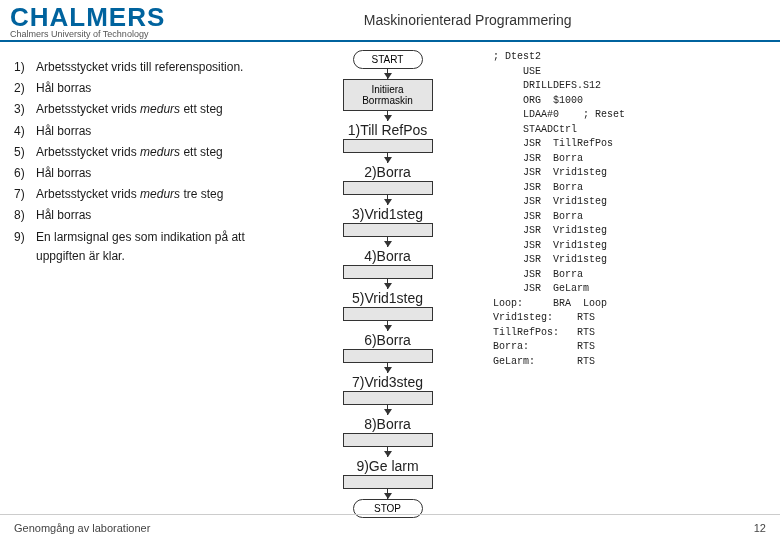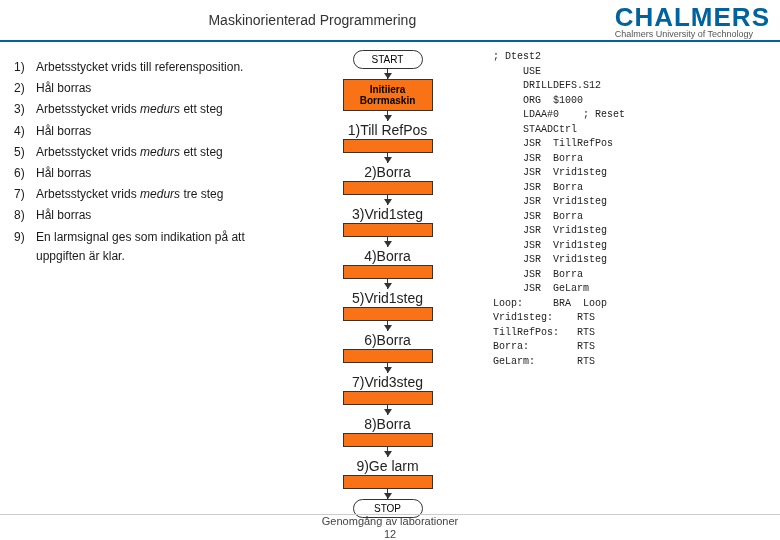--- a/index.html
+++ b/index.html
@@ -99,26 +99,25 @@
       border: 1px solid #333;
       border-radius: 18px;
       padding: 3px 18px;
       background: #fff;
       font-size: 10px;
       text-align: center;
       min-width: 70px;
     }
     .fc-rect {
       border: 1px solid #333;
-      background: #f97316;
+      background: #e5e5e5;
       padding: 3px 8px;
       text-align: center;
       font-size: 10px;
       min-width: 80px;
-      font-weight: bold;
     }
     .fc-arrow {
       width: 1px;
       background: #333;
       height: 10px;
       margin: 0 auto;
       position: relative;
     }
     .fc-arrow::after {
       content: '';
@@ -159,32 +158,31 @@
       left: 0;
       width: 780px;
       height: 26px;
       border-top: 1px solid #ccc;
       display: flex;
       align-items: center;
       justify-content: space-between;
       padding: 0 14px;
       font-size: 11px;
       color: #444;
-      flex-direction: column;
     }
   </style>
 </head>
 <body>
 
 <div id="header">
-  <div id="header-title">Maskinorienterad Programmering</div>
   <div id="logo-block">
     <span id="chalmers-logo">CHALMERS</span>
     <span id="chalmers-sub">Chalmers University of Technology</span>
   </div>
+  <div id="header-title">Maskinorienterad Programmering</div>
 </div>
 
 <div id="main">
 
   <div id="left-col">
     <ol id="steps-list">
       <li>
           <span class="step-num">1)</span>
           <span>Arbetsstycket vrids till referensposition.</span>
         </li>

